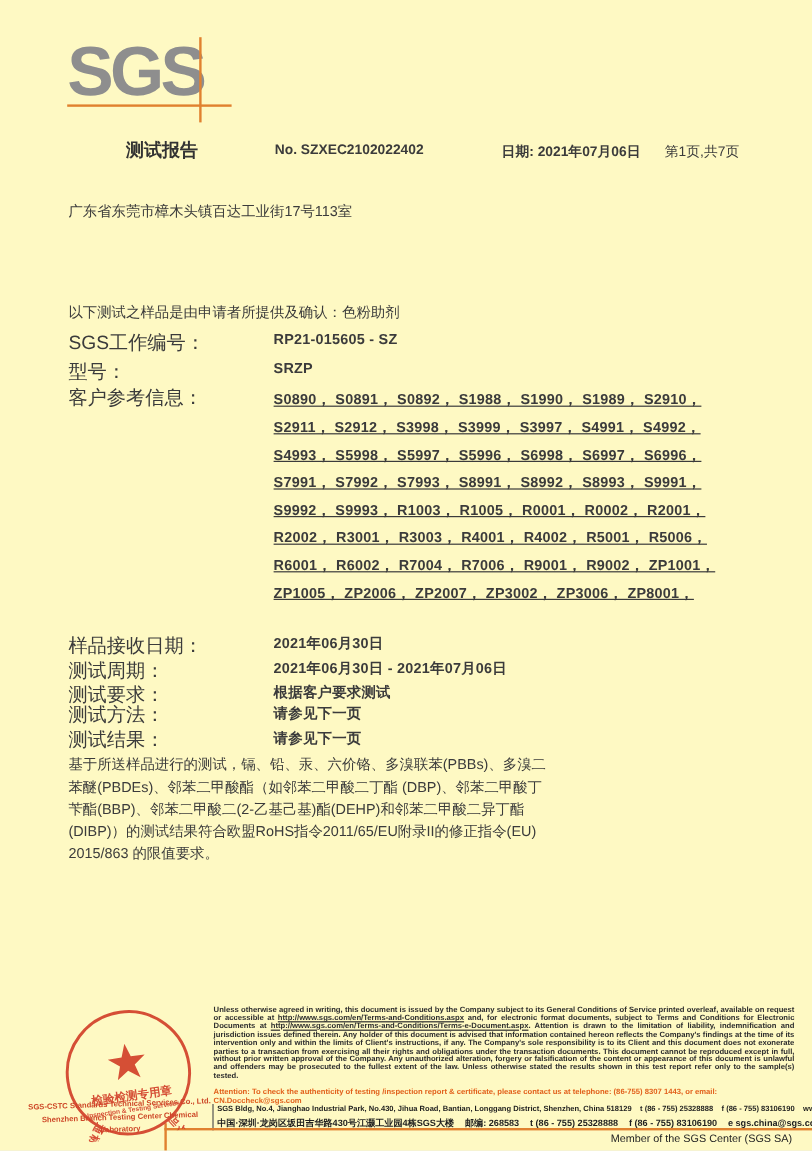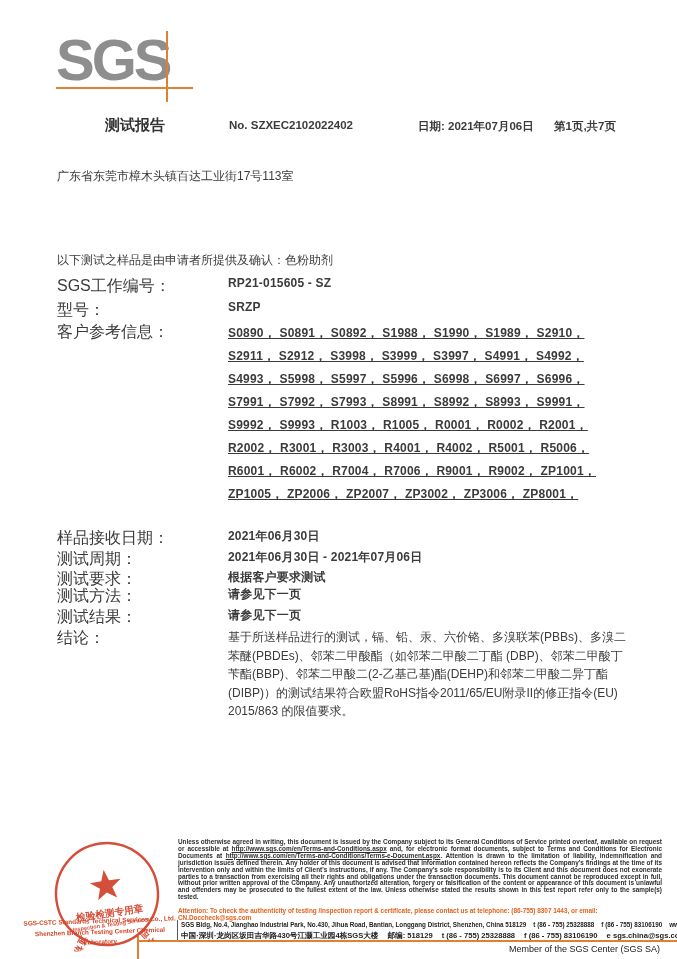--- a/index.html
+++ b/index.html
@@ -1,29 +1,29 @@
 <!DOCTYPE html>
 <html><head>
 <meta charset="utf-8">
 <style>
   html,body{margin:0;padding:0;background:#e9e9e9;}
   #page{
-    position:relative;width:677px;height:959px;background:#ffffff;
+    position:relative;width:677px;height:959px;background:#fef9c3;
     font-family:"Liberation Sans","DejaVu Sans",sans-serif;color:#3b3b3b;
     margin:0 auto;overflow:hidden;
   }
   
   .logo-text{position:absolute;left:56px;top:33px;font-size:58px;line-height:54px;
     font-weight:bold;color:#8e8e8e;letter-spacing:-3px;}
   .logo-hline{position:absolute;left:56px;top:87px;width:137px;height:2px;background:#e0812f;}
   .logo-vline{position:absolute;left:166px;top:31px;width:2px;height:71px;background:#e0812f;}
   .doc-title{position:absolute;left:57px;top:116px;font-size:15px;font-weight:bold;color:#333;margin-left:48px;}
   .report-no{position:absolute;left:229px;top:119px;font-size:11.5px;font-weight:bold;}
   .report-date{position:absolute;left:418px;top:119px;font-size:11.5px;font-weight:bold;}
-  .page-info{position:absolute;left:554px;top:119px;font-size:11.5px;font-weight:bold;}
+  .page-info{position:absolute;left:554px;top:119px;font-size:11.5px;font-weight:normal;}
   
   .applicant{position:absolute;left:57px;top:165px;font-size:12px;line-height:22px;}
   .sample-statement{position:absolute;left:57px;top:252px;font-size:12px;text-align:center;}
   
   .field-row{position:absolute;left:57px;width:575px;display:flex;align-items:flex-start;}
   .field-label{width:171px;flex:none;font-size:16px;}
   .field-value{font-size:12px;font-weight:bold;letter-spacing:.2px;}
   .row-job{top:276px}.row-model{top:300px}.row-ref{top:322px}
   .row-received{top:528px}.row-period{top:549px}.row-requested{top:569px}
   .row-method{top:586px}.row-result{top:607px}.row-conclusion{top:628px}
@@ -109,38 +109,37 @@
     <div class="field-label">测试方法：</div>
     <div class="field-value">请参见下一页</div>
   </div>
 
   <div class="field-row row-result">
     <div class="field-label">测试结果：</div>
     <div class="field-value">请参见下一页</div>
   </div>
 
   <div class="field-row row-conclusion">
-    <div class="field-label">结论：</div>
     <div class="field-value conclusion-text">基于所送样品进行的测试，镉、铅、汞、六价铬、多溴联苯(PBBs)、多溴二苯醚(PBDEs)、邻苯二甲酸酯（如邻苯二甲酸二丁酯 (DBP)、邻苯二甲酸丁苄酯(BBP)、邻苯二甲酸二(2-乙基己基)酯(DEHP)和邻苯二甲酸二异丁酯(DIBP)）的测试结果符合欧盟RoHS指令2011/65/EU附录II的修正指令(EU) 2015/863 的限值要求。</div>
   </div>
 
   <div class="legal"><span>Unless otherwise agreed in writing, this document is issued by the Company subject to its General Conditions of Service printed overleaf, available on request or accessible at </span><span class="url">http://www.sgs.com/en/Terms-and-Conditions.aspx</span><span> and, for electronic format documents, subject to Terms and Conditions for Electronic Documents at </span><span class="url">http://www.sgs.com/en/Terms-and-Conditions/Terms-e-Document.aspx</span><span>. Attention is drawn to the limitation of liability, indemnification and jurisdiction issues defined therein. Any holder of this document is advised that information contained hereon reflects the Company's findings at the time of its intervention only and within the limits of Client's instructions, if any. The Company's sole responsibility is to its Client and this document does not exonerate parties to a transaction from exercising all their rights and obligations under the transaction documents. This document cannot be reproduced except in full, without prior written approval of the Company. Any unauthorized alteration, forgery or falsification of the content or appearance of this document is unlawful and offenders may be prosecuted to the fullest extent of the law. Unless otherwise stated the results shown in this test report refer only to the sample(s) tested.</span></div>
 
   <div class="attention">Attention: To check the authenticity of testing /inspection report &amp; certificate, please contact us at telephone: (86-755) 8307 1443, or email: CN.Doccheck@sgs.com</div>
 
   <div class="addresses">
     <div class="addr-row1">
       <span>SGS Bldg, No.4, Jianghao Industrial Park, No.430, Jihua Road, Bantian, Longgang District, Shenzhen, China 518129</span>
       <span>t (86 - 755) 25328888</span>
       <span>f (86 - 755) 83106190</span>
       <span>www.sgsgroup.com.cn</span>
     </div>
     <div class="addr-row2">
       <span>中国·深圳·龙岗区坂田吉华路430号江灏工业园4栋SGS大楼</span>
-      <span>邮编: 518129</span>
+      <span>邮编: 268583</span>
       <span>t (86 - 755) 25328888</span>
       <span>f (86 - 755) 83106190</span>
       <span>e sgs.china@sgs.com</span>
     </div>
   </div>
 
   <div class="orange-rule"></div>
   <div class="orange-tick"></div>
   <div class="member">Member of the SGS Center (SGS SA)</div>
 

